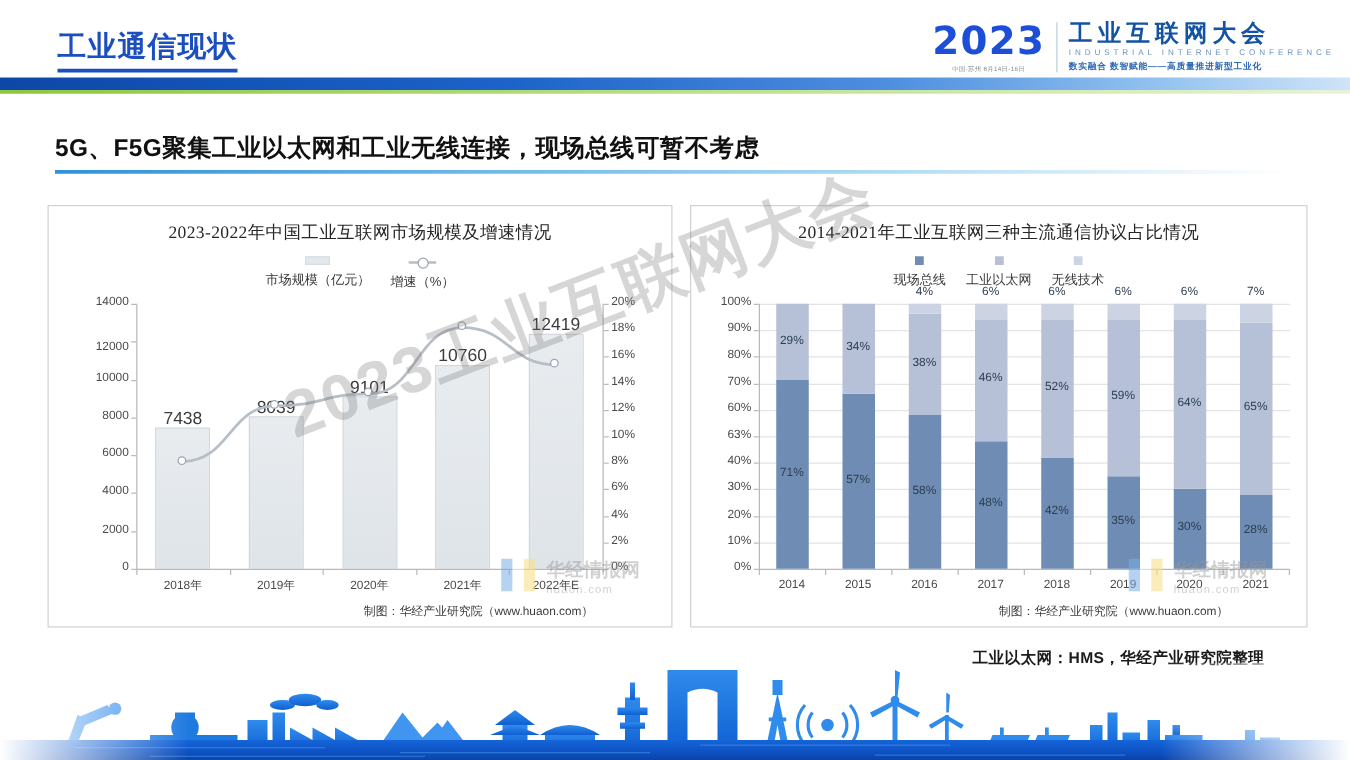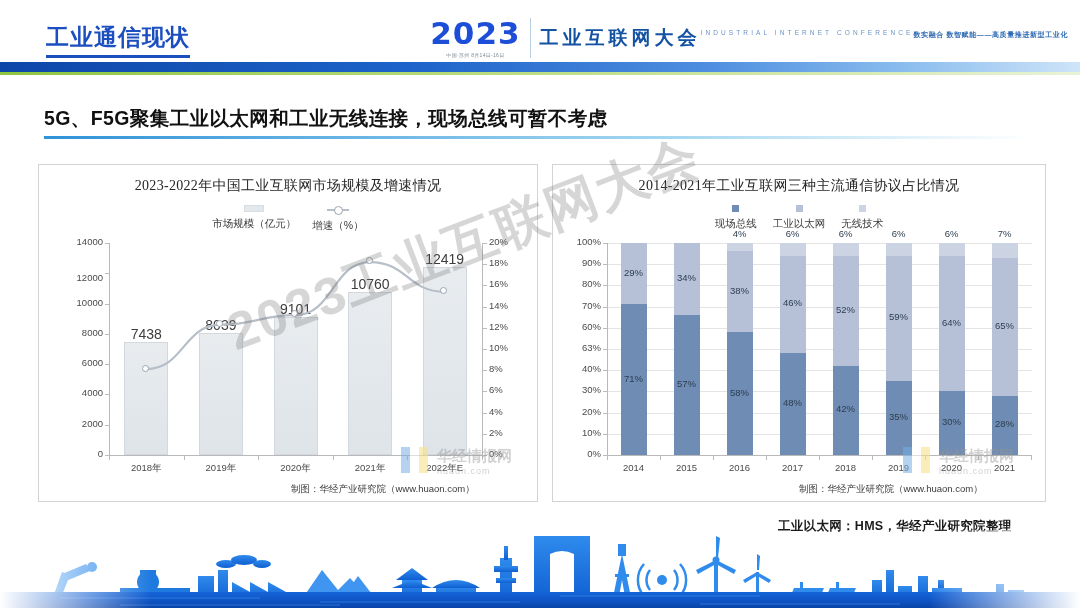--- a/index.html
+++ b/index.html
@@ -33,21 +33,21 @@
   
   .logo { position: absolute; right: 12px; top: 12px; display: flex; align-items: center; height: 52px; }
   .logo-year {
     font-family: "DejaVu Sans", sans-serif;
     font-size: 31px; font-weight: bold; letter-spacing: 1px;
     color: #1d4ed8; line-height: 1;
   }
   .logo-left { display: flex; flex-direction: column; align-items: center; padding-right: 9px; }
   .logo-date { font-size: 5px; color: #7d8a93; letter-spacing: .3px; margin-top: 3px; white-space: nowrap; }
   .logo-div { width: 1px; height: 40px; background: #b9cfe2; margin-right: 9px; }
-  .logo-right { display: flex; flex-direction: row; }
+  .logo-right { display: flex; flex-direction: column; }
   .logo-cn { font-size: 19px; font-weight: bold; color: #1452a3; letter-spacing: 4px; line-height: 1.1; }
   .logo-en { font-size: 6.5px; color: #6c93c4; letter-spacing: 3.1px; margin-top: 1px; }
   .logo-sub { font-size: 7px; color: #2f6bb5; letter-spacing: .6px; margin-top: 2px; font-weight: bold; }
 
   
   .headline {
     position: absolute; left: 44px; top: 105px;
     font-size: 19.5px; font-weight: bold; color: #111; letter-spacing: .4px;
   }
   .headline-rule {

